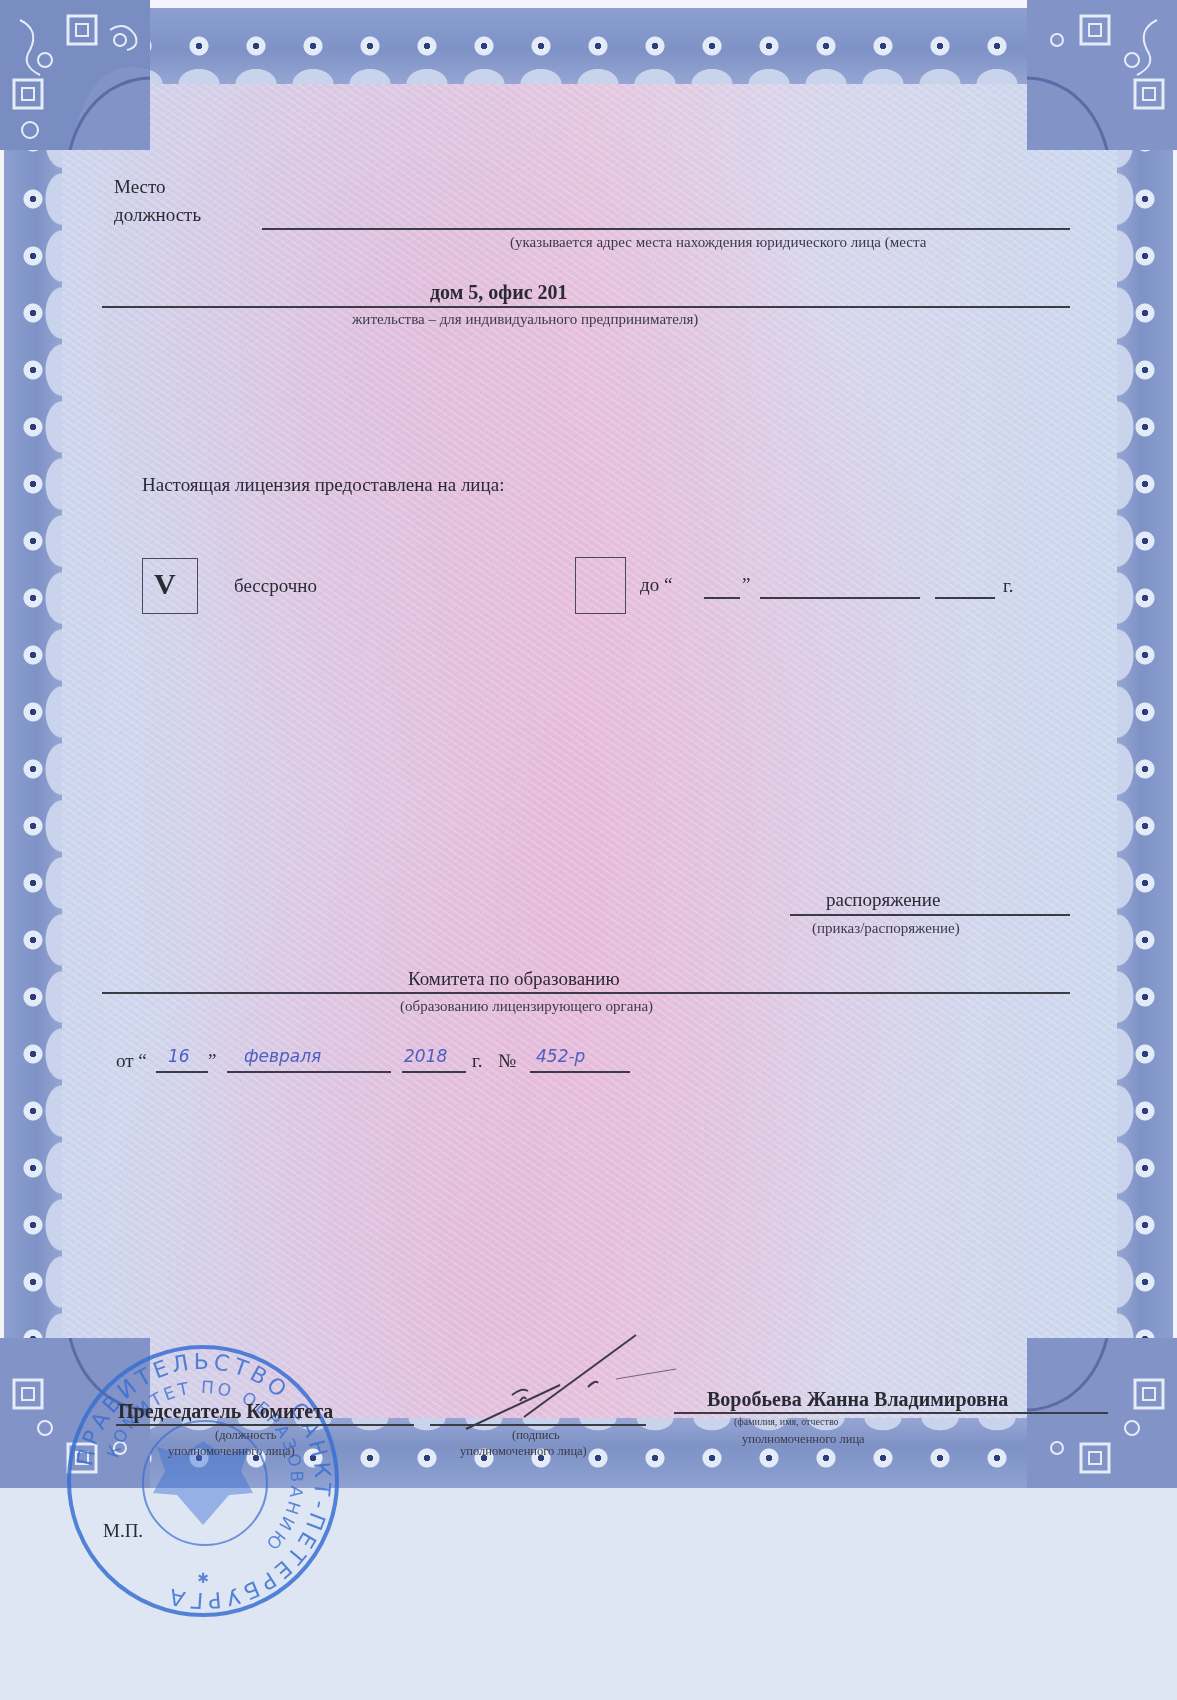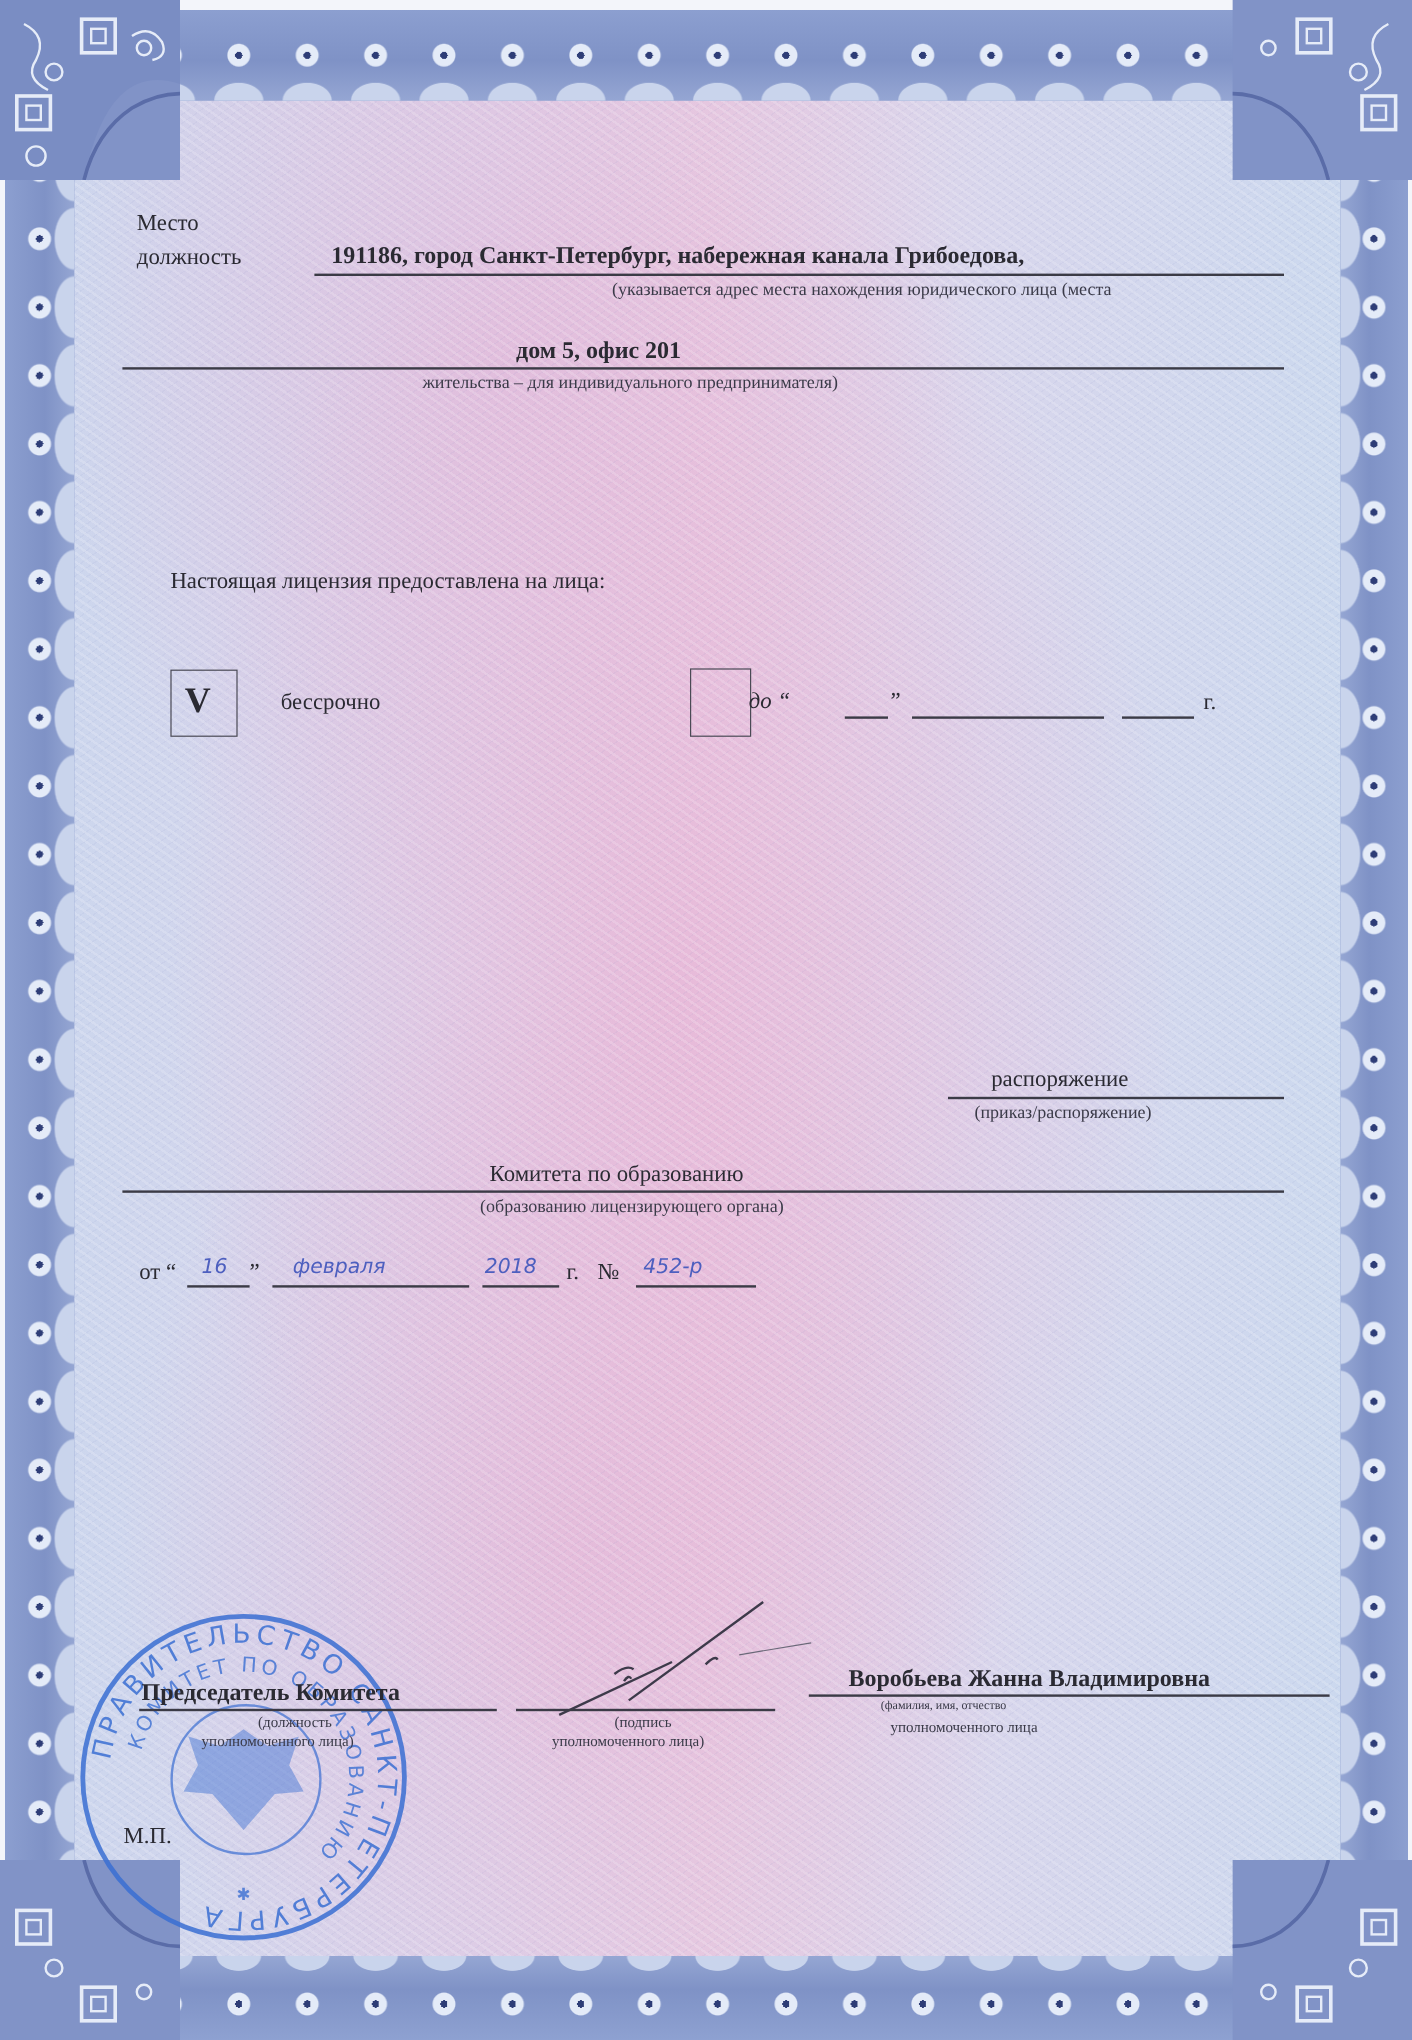--- a/index.html
+++ b/index.html
@@ -1,17 +1,17 @@
 <!DOCTYPE html>
 <html><head>
 <meta charset="utf-8">
 <style>
   html, body { margin:0; padding:0; }
   body { width:1177px; height:1700px; position:relative; overflow:hidden; background:#dfe6f3; font-family:"Liberation Serif", serif; color:#2a2a32; }
-  .sheet { position:absolute; left:0; top:0; width:1177px; height:1700px;
+  .sheet { position:absolute; left:0; top:0; width:1177px; height:1488px;
     background:
       radial-gradient(ellipse 420px 700px at 560px 820px, rgba(232,180,214,0.75), rgba(232,180,214,0) 100%),
       radial-gradient(ellipse 380px 500px at 420px 300px, rgba(228,176,212,0.55), rgba(228,176,212,0) 100%),
       radial-gradient(ellipse 380px 500px at 480px 1300px, rgba(230,178,212,0.6), rgba(230,178,212,0) 100%),
       linear-gradient(90deg, #cad7ee 0%, #dcd3ea 35%, #e6cde3 50%, #d8d6ec 70%, #c9d9ef 100%);
   }
   .guilloche { position:absolute; inset:0; opacity:0.35;
     background:
       repeating-linear-gradient(35deg, rgba(255,255,255,0.45) 0 2px, rgba(255,255,255,0) 2px 6px),
       repeating-linear-gradient(-35deg, rgba(140,150,200,0.25) 0 1px, rgba(140,150,200,0) 1px 6px);
@@ -124,34 +124,33 @@
           <rect x="22" y="88" width="12" height="12" fill="none" stroke="#e6ecf8" stroke-width="2"></rect>
           <circle cx="120" cy="40" r="6" fill="none" stroke="#e6ecf8" stroke-width="2"></circle>
           <circle cx="45" cy="60" r="7" fill="none" stroke="#e6ecf8" stroke-width="2"></circle>
           <path d="M70 150q10 -40 40 -60q20 -12 40 -12" fill="none" stroke="#5a6ca8" stroke-width="3"></path>
         </svg>
     </div>
   </div>
 
   <div class="txt lbl" style="left:114px;top:176px;">Место</div>
   <div class="txt lbl" style="left:114px;top:204px;">должность</div>
-  <div class="txt bold" style="left:276px;top:202px;">191186, город Санкт-Петербург, набережная канала Грибоедова,</div>
   <div class="line" style="left:262px;top:228px;width:808px;"></div>
   <div class="txt hint" style="left:510px;top:234px;">(указывается адрес места нахождения юридического лица (места</div>
   <div class="txt bold" style="left:430px;top:281px;">дом 5, офис 201</div>
   <div class="line" style="left:102px;top:306px;width:968px;"></div>
   <div class="txt hint" style="left:352px;top:311px;">жительства – для индивидуального предпринимателя)</div>
 
   <div class="txt lbl" style="left:142px;top:474px;">Настоящая лицензия предоставлена на лица:</div>
   <div class="box" style="left:142px;top:558px;width:56px;height:56px;">
     <span class="txt" style="left:11px;top:8px;font-size:30px;font-weight:bold;">V</span>
   </div>
   <div class="txt lbl" style="left:234px;top:575px;">бессрочно</div>
   <div class="box" style="left:575px;top:557px;width:51px;height:57px;"></div>
-  <div class="txt lbl" style="left:624px;top:574px;font-style:italic;">до “</div>
+  <div class="txt lbl" style="left:640px;top:574px;">до “</div>
   <div class="line" style="left:704px;top:597px;width:36px;"></div>
   <div class="txt lbl" style="left:742px;top:574px;">”</div>
   <div class="line" style="left:760px;top:597px;width:160px;"></div>
   <div class="line" style="left:935px;top:597px;width:60px;"></div>
   <div class="txt lbl" style="left:1003px;top:575px;">г.</div>
 
   <div class="txt lbl" style="left:826px;top:889px;">распоряжение</div>
   <div class="line" style="left:790px;top:914px;width:280px;"></div>
   <div class="txt hint" style="left:812px;top:920px;">(приказ/распоряжение)</div>
   <div class="txt lbl" style="left:408px;top:968px;">Комитета по образованию</div>

